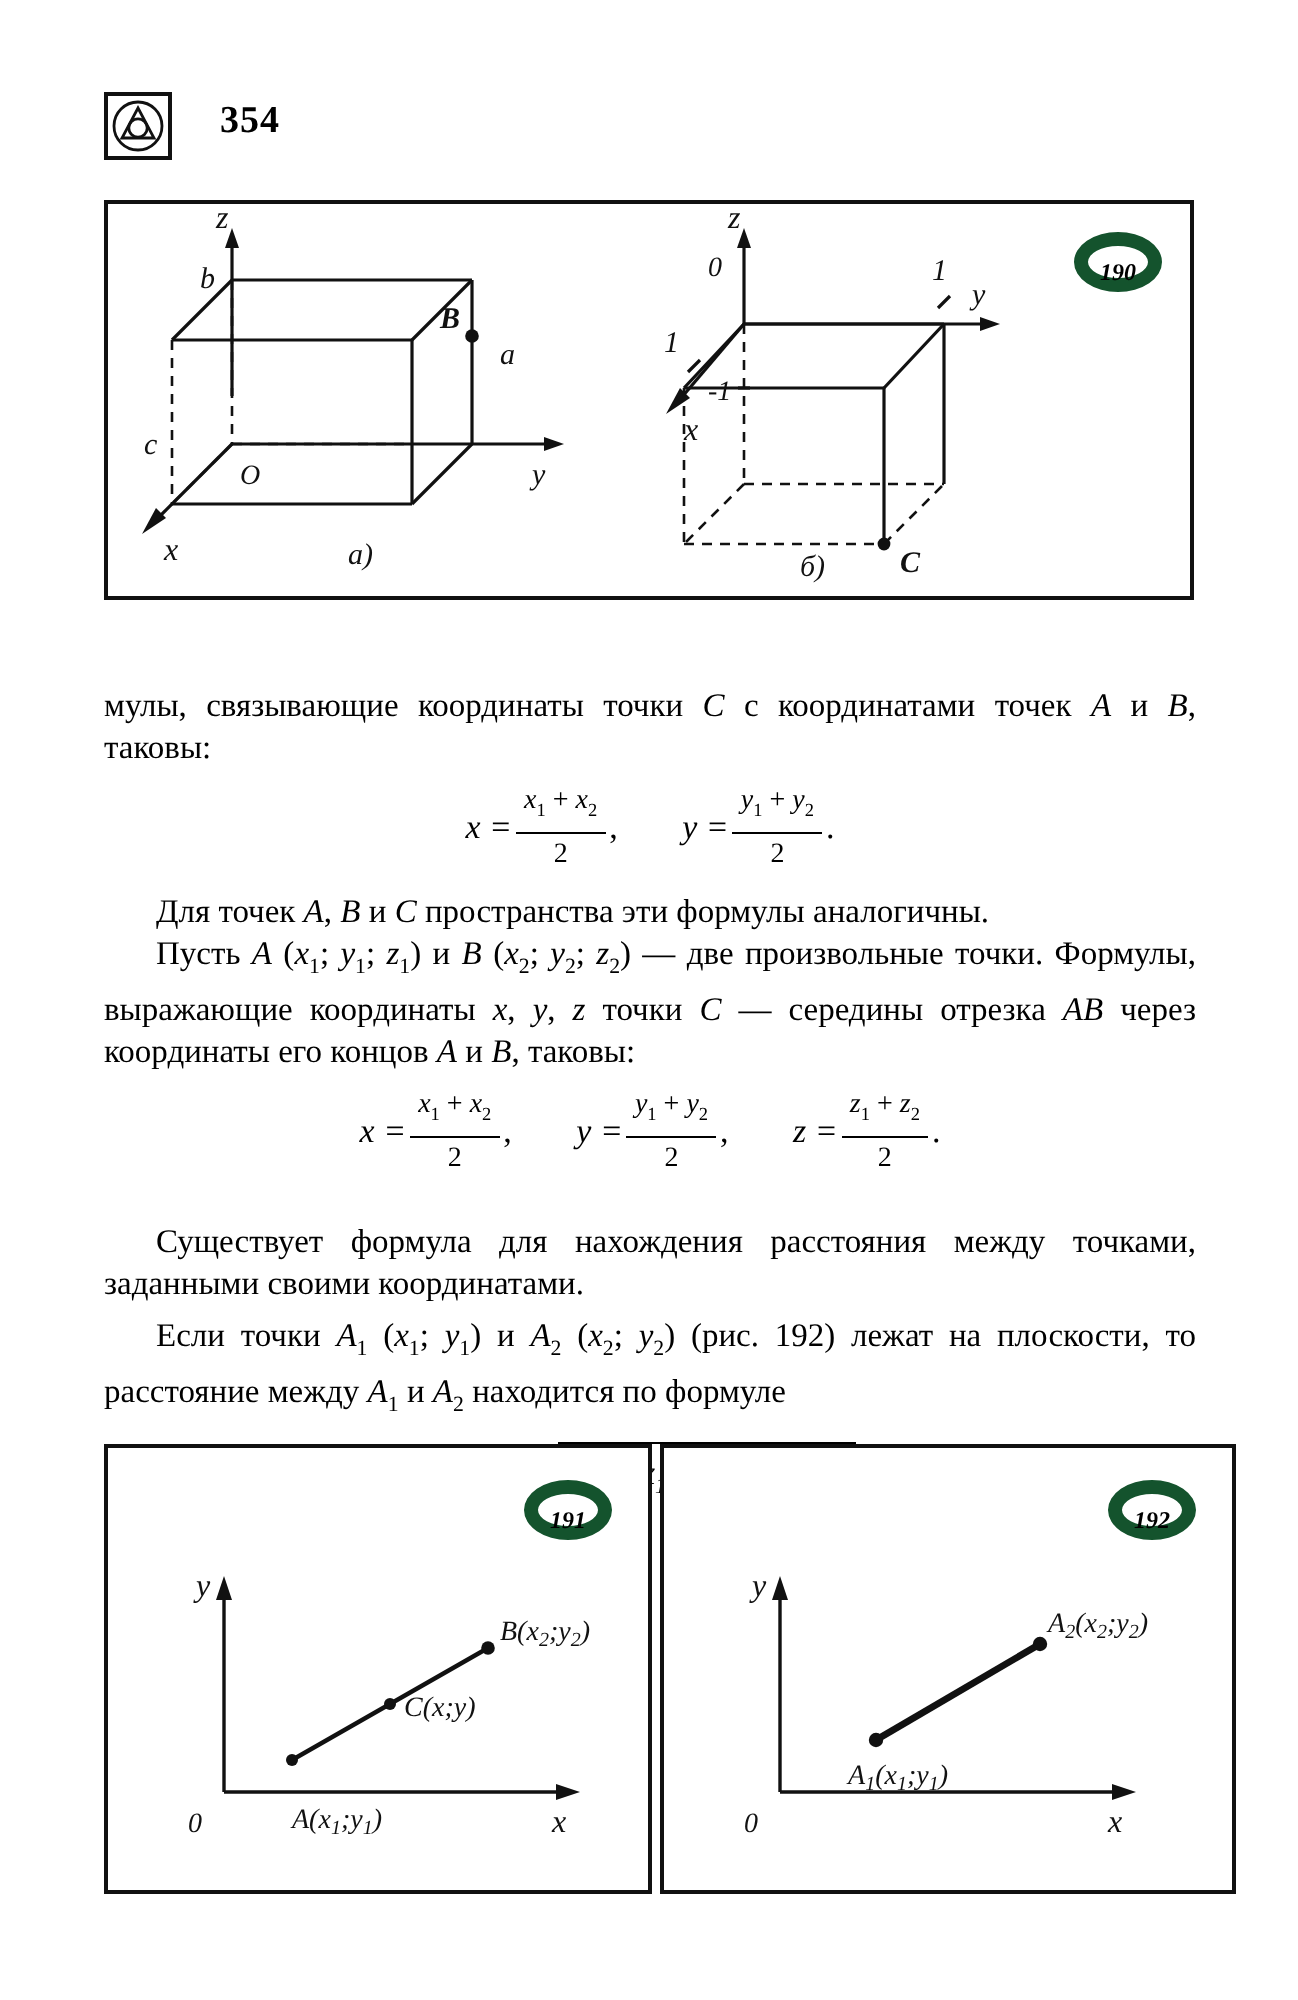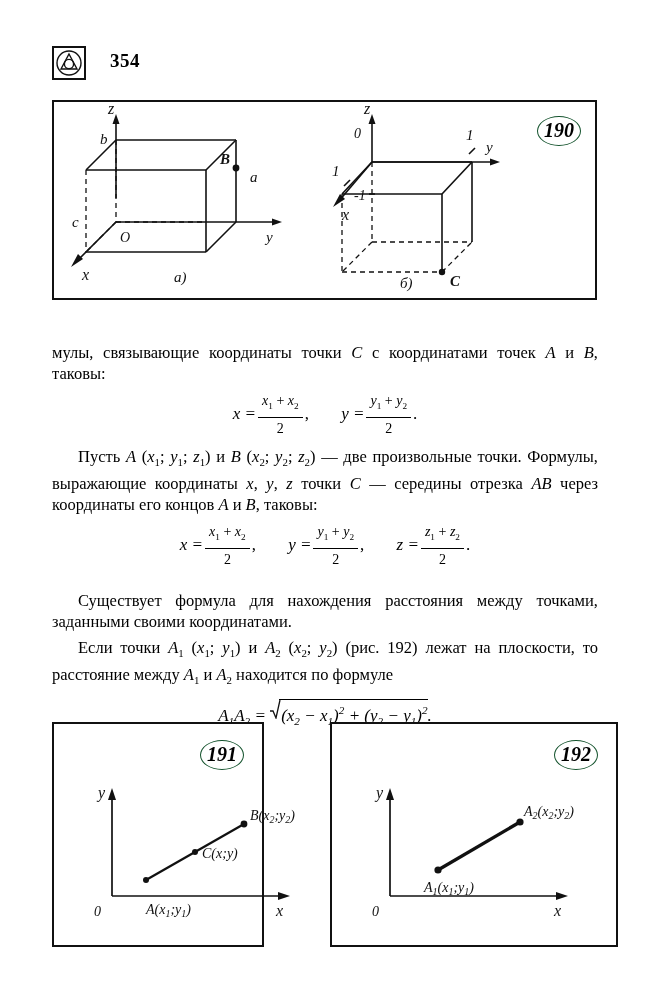--- a/index.html
+++ b/index.html
@@ -49,33 +49,33 @@
   }
 
   
   .fig-frame {
     position: absolute;
     border: 2px solid #111;
     box-sizing: border-box;
     background: #fff;
   }
   #fig190 { left: 52px; top: 100px; width: 545px; height: 200px; }
-  #fig191 { left: 52px; top: 722px; width: 212px; height: 225px; }
+  #fig191 { left: 52px; top: 722px; width: 274px; height: 225px; }
   #fig192 { left: 330px; top: 722px; width: 288px; height: 225px; }
 
   .fig-badge {
     position: absolute;
     width: 44px; height: 30px;
-    border: 1px solid #14532d;
+    border: 7px solid #14532d;
     border-radius: 50%;
     box-sizing: border-box;
     font-family: "Liberation Serif", serif;
     font-style: italic;
     font-weight: bold;
-    font-size: 20px;
+    font-size: 12px;
     text-align: center;
     line-height: 27px;
   }
   #fig190 .fig-badge { right: 14px; top: 14px; }
   #fig191 .fig-badge { right: 18px; top: 16px; }
   #fig192 .fig-badge { right: 18px; top: 16px; }
 
   .fig-svg { position: absolute; left: 0; top: 0; }
 
   
@@ -255,20 +255,24 @@
     <div class="formula">
       <span class="item">
         <span class="eq">x&nbsp;=</span><span class="frac"><span class="num"><i class="v">x</i><sub>1</sub>&nbsp;+&nbsp;<i class="v">x</i><sub>2</sub></span><span class="den">2</span></span>,
       </span>
       <span class="item">
         <span class="eq">y&nbsp;=</span><span class="frac"><span class="num"><i class="v">y</i><sub>1</sub>&nbsp;+&nbsp;<i class="v">y</i><sub>2</sub></span><span class="den">2</span></span>.
       </span>
     </div>
 
 
+    <p class="para indent">
+      Для точек <i class="v">A</i>, <i class="v">B</i> и <i class="v">C</i>
+      пространства эти формулы аналогичны.
+    </p>
 
     <p class="para indent">
       Пусть <i class="v">A</i> (<i class="v">x</i><sub>1</sub>; <i class="v">y</i><sub>1</sub>; <i class="v">z</i><sub>1</sub>)
       и <i class="v">B</i> (<i class="v">x</i><sub>2</sub>; <i class="v">y</i><sub>2</sub>; <i class="v">z</i><sub>2</sub>)
       — две произвольные точки. Формулы, выражающие координаты <i class="v">x</i>,
       <i class="v">y</i>, <i class="v">z</i> точки <i class="v">C</i> — середины
       отрезка <i class="v">AB</i> через координаты его концов <i class="v">A</i> и
       <i class="v">B</i>, таковы:
     </p>
 

